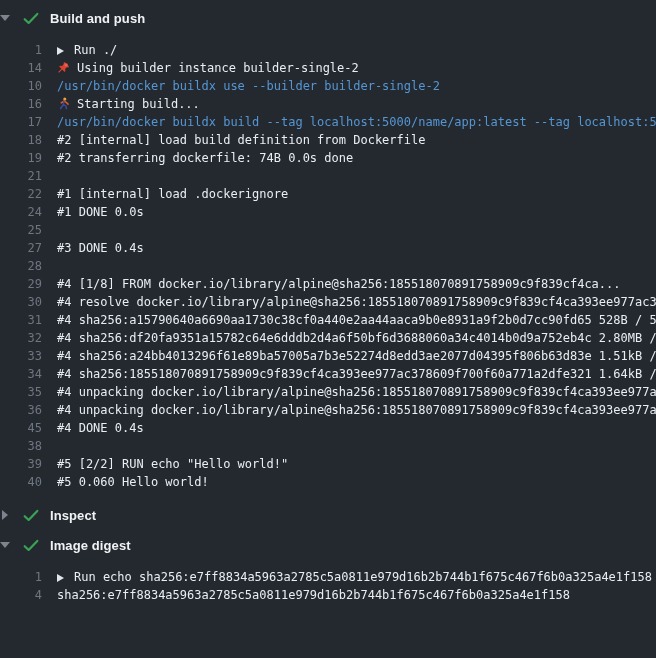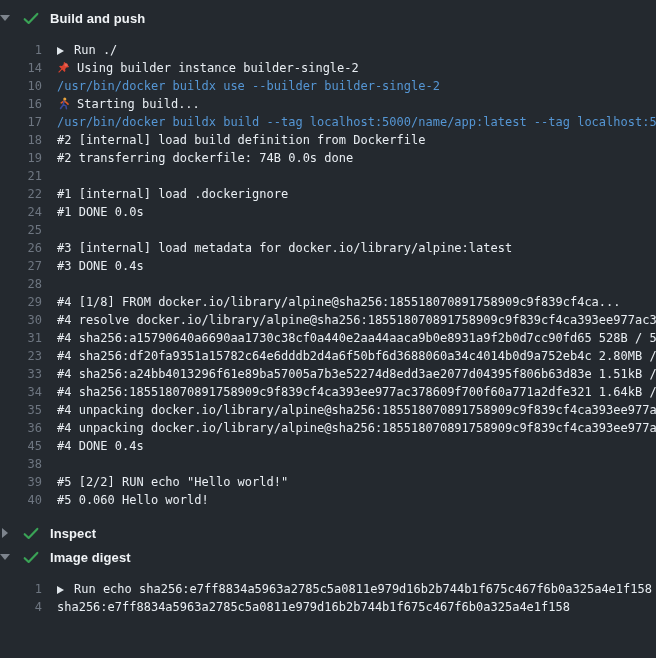--- a/index.html
+++ b/index.html
@@ -10,21 +10,21 @@
   html,body{margin:0;padding:0;}
   body{
     width:656px;height:658px;overflow:hidden;background:var(--bg);
     font-family:"Liberation Sans","DejaVu Sans",sans-serif;
   }
   .page{width:656px;height:658px;padding-top:7px;overflow:hidden;}
   .section-header{
     display:flex;align-items:center;height:22px;cursor:pointer;
   }
   .section{margin-top:0;}
-  .section + .section{margin-top:2px;}
+  .section + .section{margin-top:8px;}
   .chev{width:10px;height:10px;position:relative;margin-right:13px;flex:none;}
   .chev:before{content:"";position:absolute;left:0;top:2px;width:0;height:0;}
   .chev.expanded:before{border-left:5px solid transparent;border-right:5px solid transparent;border-top:6px solid var(--chev);}
   .chev.collapsed:before{border-top:5px solid transparent;border-bottom:5px solid transparent;border-left:6px solid var(--chev);top:0;left:2px;}
   .check{width:16px;height:14px;margin-right:11px;flex:none;display:inline-flex;align-items:center;}
   .title{font-size:13px;font-weight:700;color:var(--title);letter-spacing:.1px;}
   .lines{margin-top:12px;margin-bottom:13px;}
   .log-line{
     display:flex;height:18px;line-height:18px;white-space:pre;
     font-family:"DejaVu Sans Mono","Liberation Mono",monospace;font-size:12px;
@@ -111,24 +111,20 @@
   <div class="log-line">
     <span class="ln">24</span>
     <span class="lt">#1 DONE 0.0s</span>
   </div>
 
   <div class="log-line">
     <span class="ln">25</span>
     <span class="lt"></span>
   </div>
 
-  <div class="log-line">
-    <span class="ln">26</span>
-    <span class="lt">#3 [internal] load metadata for docker.io/library/alpine:latest</span>
-  </div>
 
   <div class="log-line">
     <span class="ln">27</span>
     <span class="lt">#3 DONE 0.4s</span>
   </div>
 
   <div class="log-line">
     <span class="ln">28</span>
     <span class="lt"></span>
   </div>
@@ -142,21 +138,21 @@
     <span class="ln">30</span>
     <span class="lt">#4 resolve docker.io/library/alpine@sha256:185518070891758909c9f839cf4ca393ee977ac37</span>
   </div>
 
   <div class="log-line">
     <span class="ln">31</span>
     <span class="lt">#4 sha256:a15790640a6690aa1730c38cf0a440e2aa44aaca9b0e8931a9f2b0d7cc90fd65 528B / 5</span>
   </div>
 
   <div class="log-line">
-    <span class="ln">23</span>
+    <span class="ln">32</span>
     <span class="lt">#4 sha256:df20fa9351a15782c64e6dddb2d4a6f50bf6d3688060a34c4014b0d9a752eb4c 2.80MB /</span>
   </div>
 
   <div class="log-line">
     <span class="ln">33</span>
     <span class="lt">#4 sha256:a24bb4013296f61e89ba57005a7b3e52274d8edd3ae2077d04395f806b63d83e 1.51kB /</span>
   </div>
 
   <div class="log-line">
     <span class="ln">34</span>

